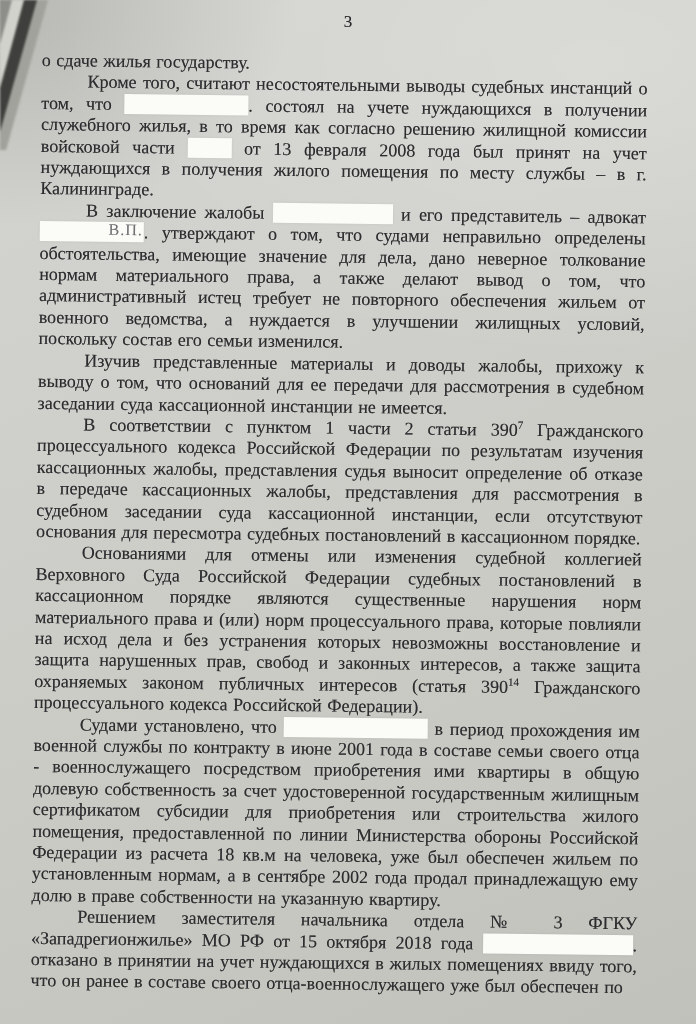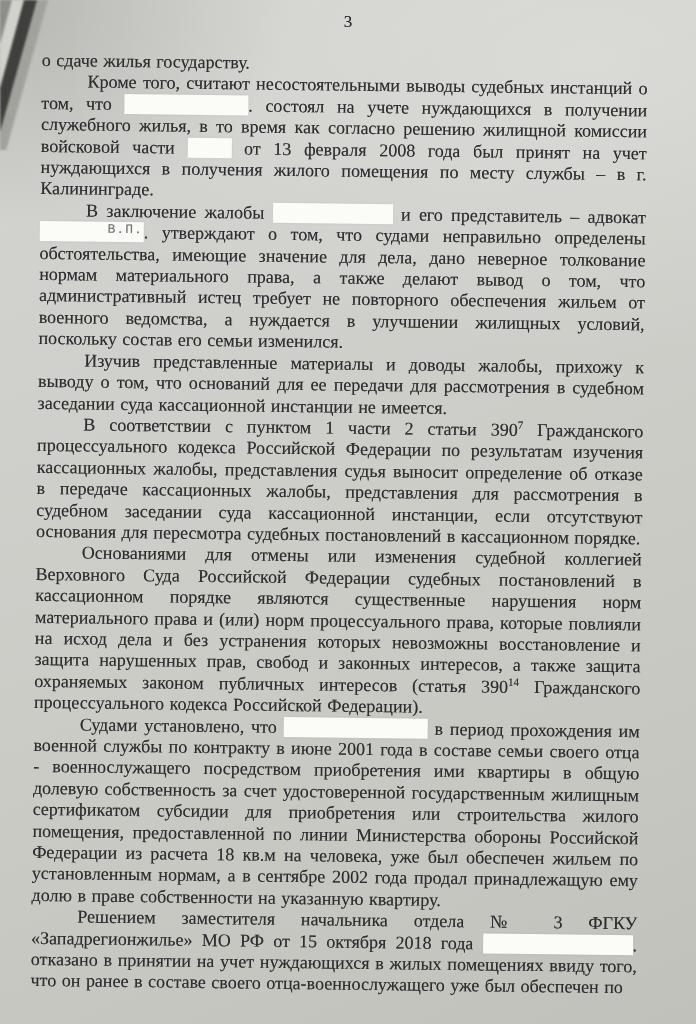--- a/index.html
+++ b/index.html
@@ -81,25 +81,24 @@
     position: relative;
     height: 20px;
     vertical-align: -4px;
     background: var(--redaction, #fbfbf8);
     box-shadow: 0 0 3px rgba(0,0,0,0.08);
     text-indent: 0;
   }
   .redaction .ghost {
     position: absolute;
     right: 1px; top: -3px;
-    font-size: 13px;
+    font-size: 16px;
     letter-spacing: 1px;
     color: rgba(78,78,84,0.40);
     white-space: nowrap;
-    font-family: Liberation Mono, monospace;
   }
   sup {
     font-size: 11px;
     line-height: 0;
     vertical-align: super;
   }
 </style>
 </head>
 <body>
 

